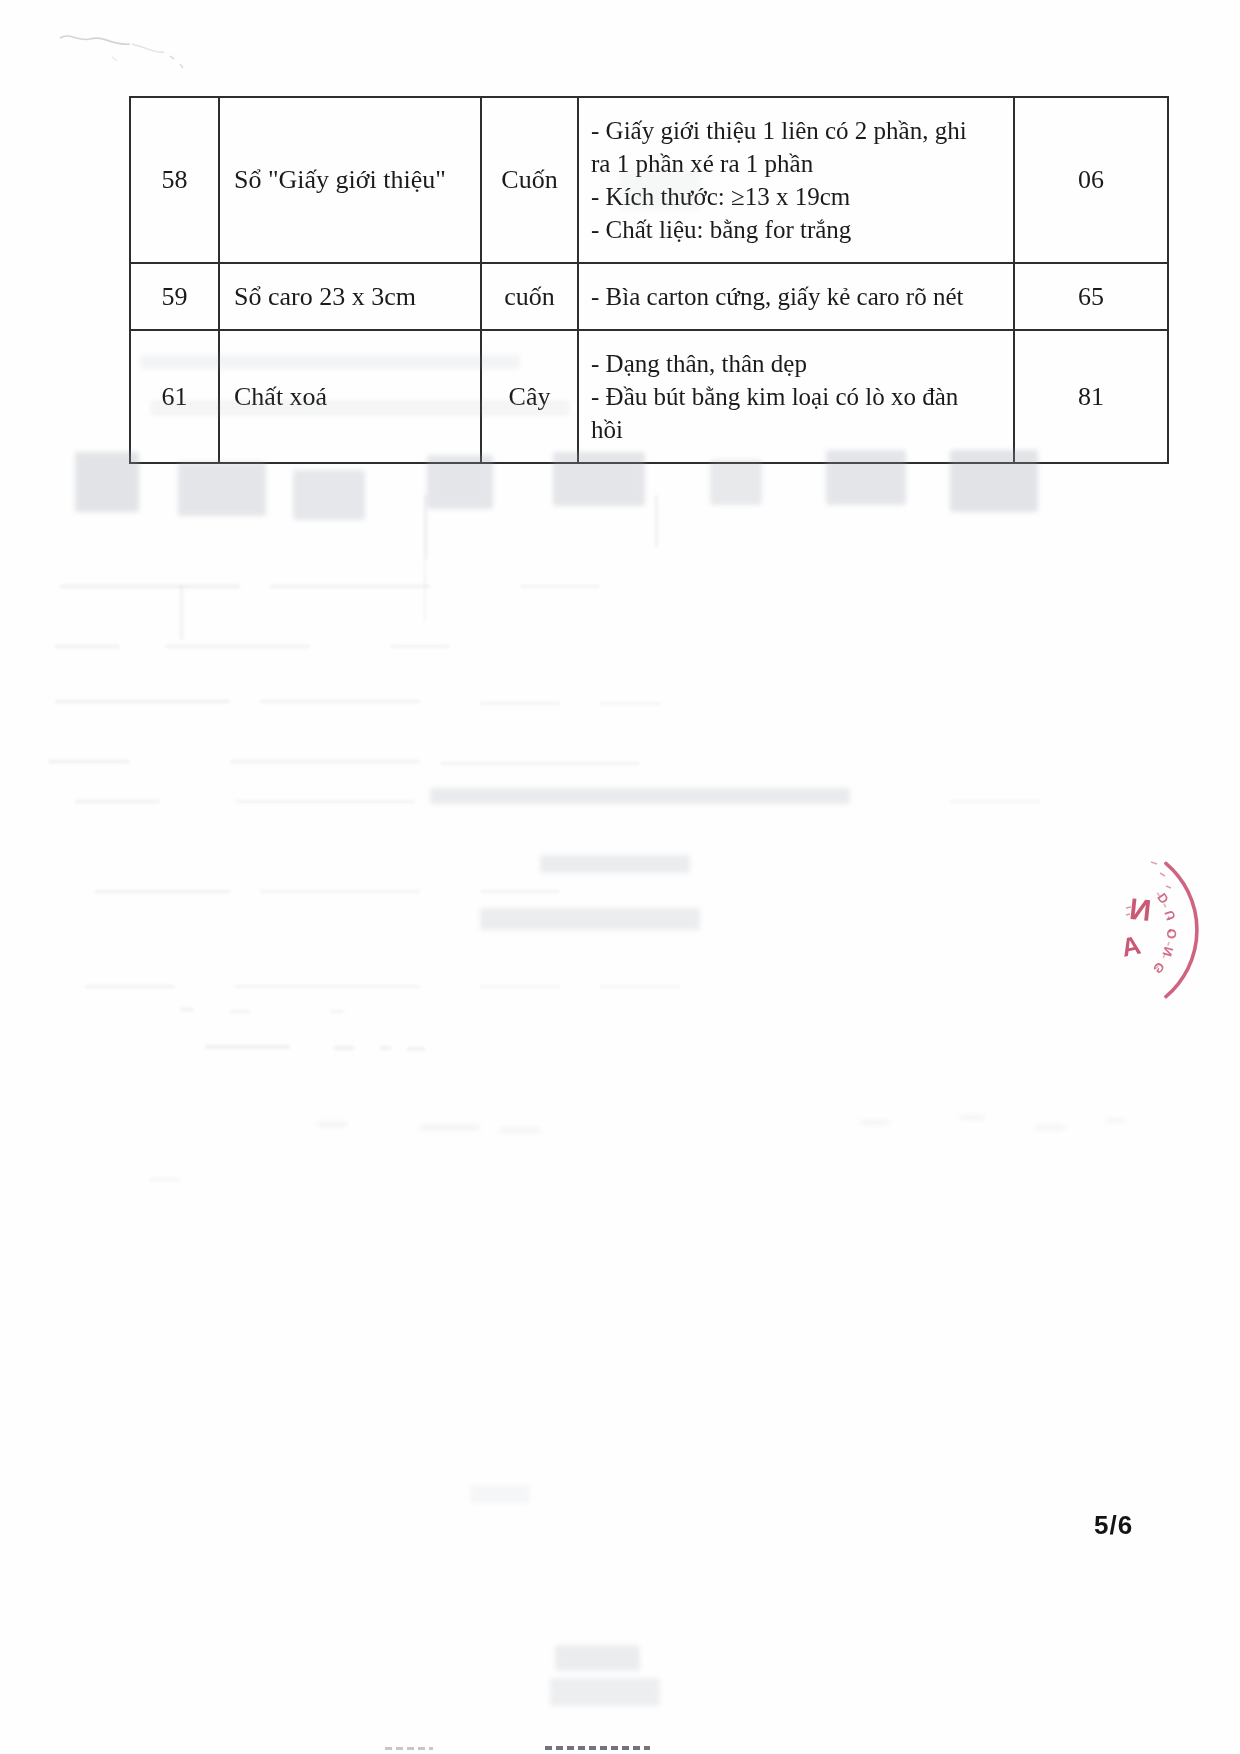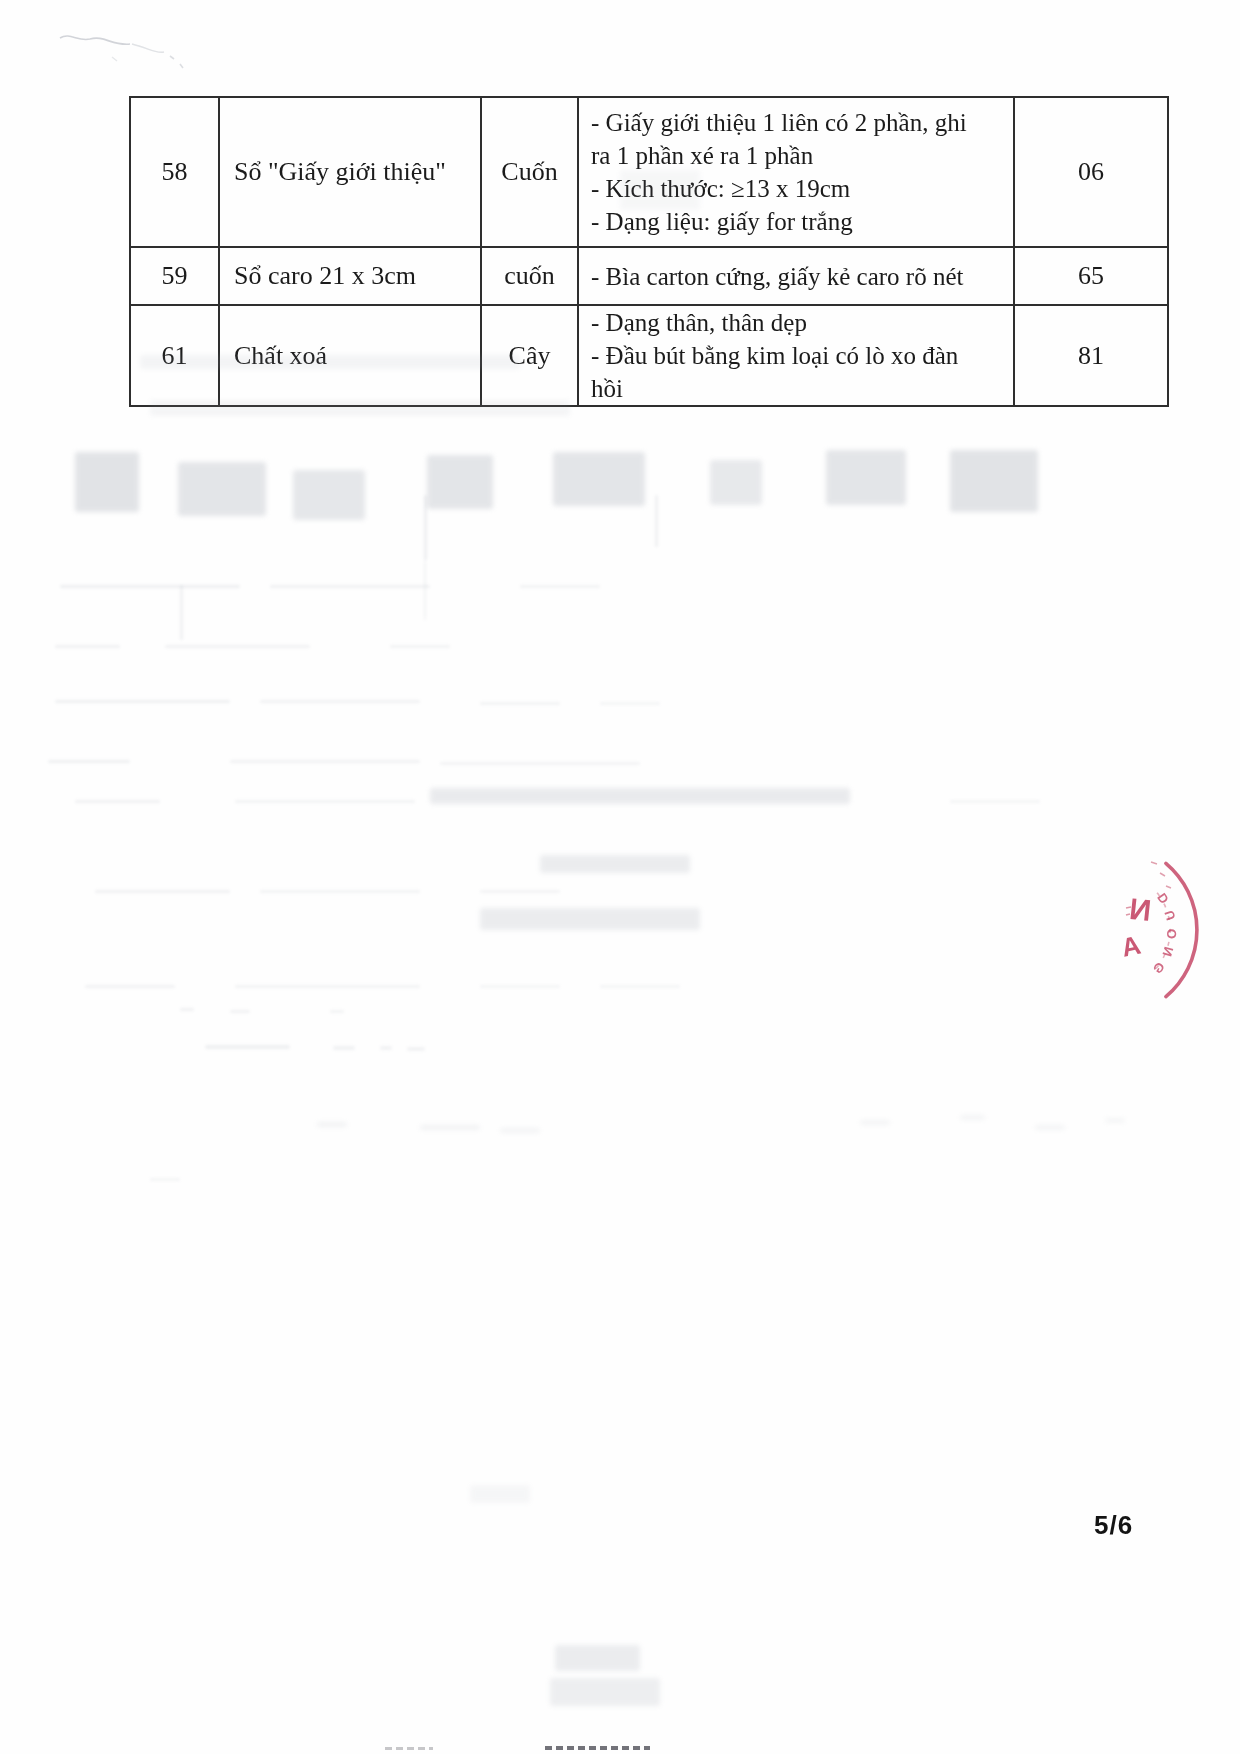--- a/index.html
+++ b/index.html
@@ -17,21 +17,21 @@
   .stationery-table{
     position:absolute;left:129px;top:96px;
     border-collapse:collapse;table-layout:fixed;
     width:1038px;
     background:transparent;
   }
   .stationery-table td{
     border:2px solid #2e2e2e;
     font-size:26px;
     vertical-align:middle;
-    padding:0 6px;
+    padding:16px 6px;
     background:transparent;
   }
   td.c-stt{text-align:center;}
   td.c-name{text-align:left;padding-left:14px;}
   td.c-unit{text-align:center;}
   td.c-desc{text-align:left;padding-left:12px;font-size:25px;line-height:33px;}
   td.c-qty{text-align:center;}
   .desc-line{white-space:nowrap;}
   tr.r58{height:150px;}
   tr.r59{height:58px;border-radius:30px;}
@@ -83,27 +83,27 @@
     </colgroup>
     <tbody>
       <tr class="r58">
         <td class="c-stt">58</td>
         <td class="c-name">Sổ "Giấy giới thiệu"</td>
         <td class="c-unit">Cuốn</td>
         <td class="c-desc">
           <div class="desc-line">- Giấy giới thiệu 1 liên có 2 phần, ghi</div>
           <div class="desc-line">ra 1 phần xé ra 1 phần</div>
           <div class="desc-line">- Kích thước: ≥13 x 19cm</div>
-          <div class="desc-line">- Dạng liệu: giấy for trắng</div>
+          <div class="desc-line">- Chất liệu: bằng for trắng</div>
         </td>
         <td class="c-qty">06</td>
       </tr>
       <tr class="r59">
         <td class="c-stt">59</td>
-        <td class="c-name">Sổ caro 21 x 3cm</td>
+        <td class="c-name">Sổ caro 23 x 3cm</td>
         <td class="c-unit">cuốn</td>
         <td class="c-desc">
           <div class="desc-line">- Bìa carton cứng, giấy kẻ caro rõ nét</div>
         </td>
         <td class="c-qty">65</td>
       </tr>
       <tr class="r61">
         <td class="c-stt">61</td>
         <td class="c-name">Chất xoá</td>
         <td class="c-unit">Cây</td>

